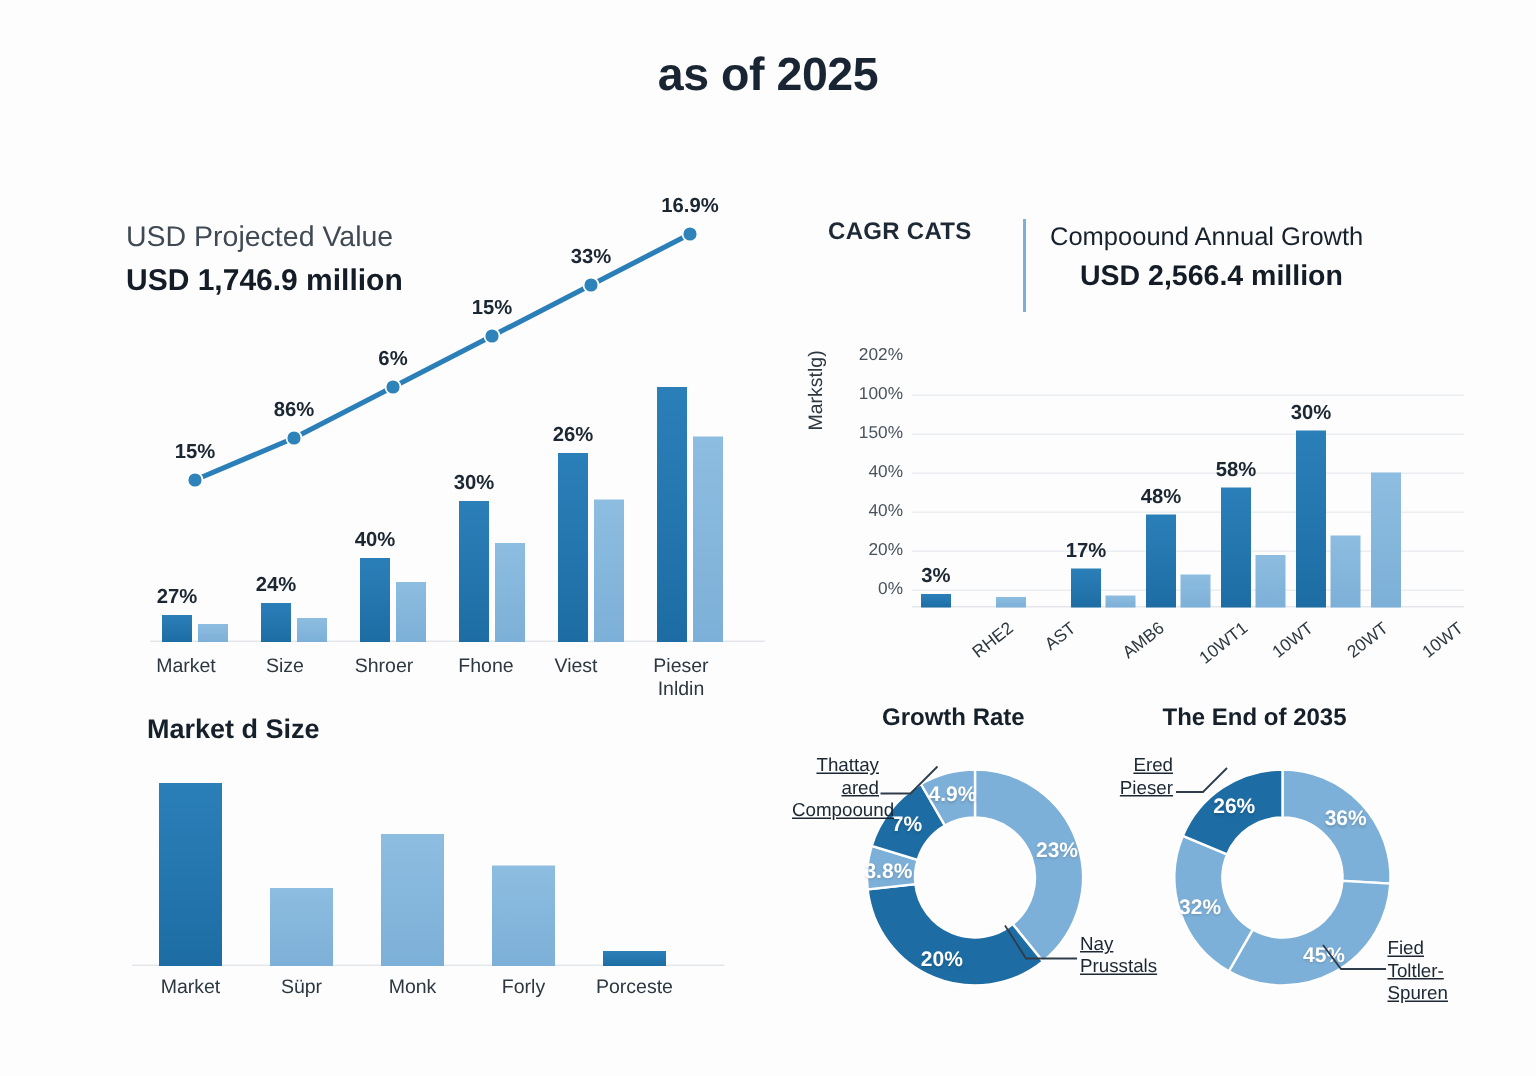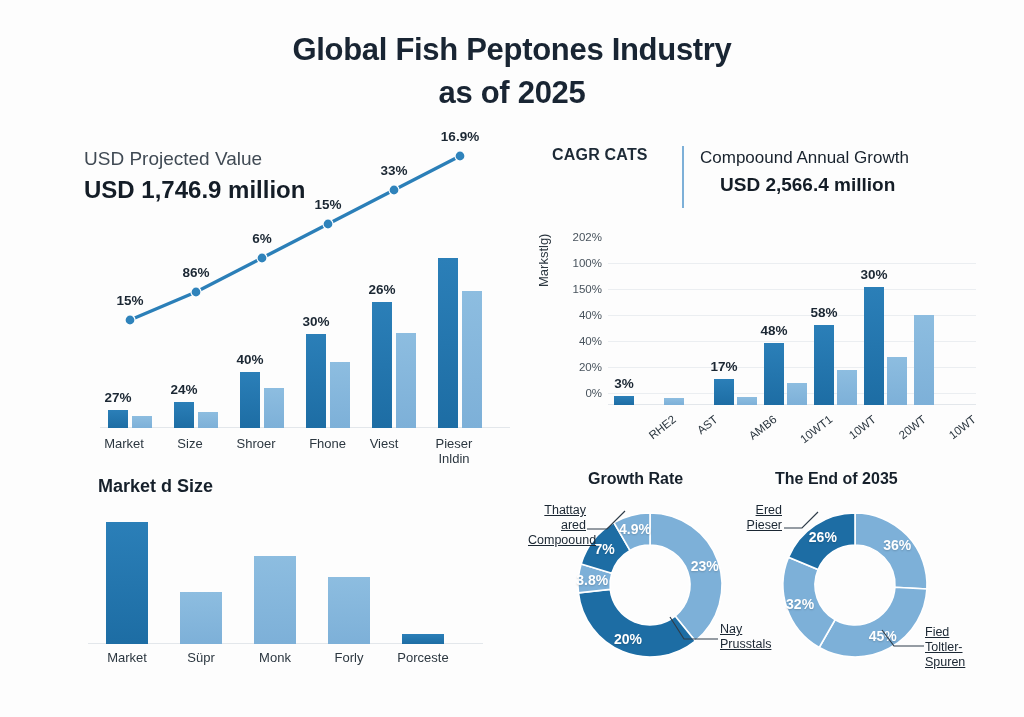--- a/index.html
+++ b/index.html
@@ -31,21 +31,21 @@
     color: #1b2733; white-space: nowrap; text-align: center;
   }
   .cat-label {
     position: absolute; font-size: 13px; color: #2c3740;
     text-align: center; white-space: nowrap;
   }
 
   
   #tl-panel { left: 80px; top: 128px; width: 440px; height: 340px; }
   #tl-head-sub { position: absolute; left: 4px; top: 20px; font-size: 19px; color: #404a54; white-space: nowrap; }
-  #tl-head-val  { position: absolute; left: 4px; top: 48px; font-size: 24px; font-weight: bold; color: #141d27; white-space: nowrap; }
+  #tl-head-val  { position: absolute; left: 4px; top: 48px; font-size: 20px; font-weight: bold; color: #141d27; white-space: nowrap; }
   #tl-plot { position: absolute; left: 0; top: 0; width: 440px; height: 300px; }
   #tl-baseline { left: 20px; bottom: 0; width: 410px; height: 1.5px; background:#e3e7eb; }
   #tl-line-svg { position: absolute; left: 0; top: 0; width: 440px; height: 300px; pointer-events: none; }
   .line-label {
     position: absolute; font-size: 13.5px; font-weight: bold;
     color: #1b2733; white-space: nowrap; transform: translateX(-50%);
   }
   .cat-row-tl { position: absolute; left: 0; top: 302px; width: 440px; height: 42px; }
 
   
@@ -93,21 +93,20 @@
   }
   .callout.right-align { text-align: right; }
   .leader { position: absolute; }
 </style>
 </head>
 <body>
 
 <div class="page">
 
   <div class="title-block">
-    <div class="title-line">Global Fish Peptones Industry</div>
     <div class="title-line">as of 2025</div>
   </div>
 
   <div class="panel" id="tl-panel">
     <div id="tl-head-sub">USD Projected Value</div>
     <div id="tl-head-val">USD 1,746.9 million</div>
 
     <div id="tl-plot">
       <div class="axis-line" id="tl-baseline"></div>
       <div id="tl-bars">
@@ -146,21 +145,21 @@
           <div class="bar-label" style="left:86px;top:254px;width:36px;">24%</div>
           <div class="bar-label" style="left:152px;top:224px;width:36px;">40%</div>
           <div class="bar-label" style="left:218px;top:186px;width:36px;">30%</div>
           <div class="bar-label" style="left:284px;top:154px;width:36px;">26%</div>
         </div>
     </div>
     <div class="cat-row-tl" id="tl-cats">
         <div class="cat-label" style="left:12px;top:6px;width:64px;white-space:normal;">Market</div>
         <div class="cat-label" style="left:78px;top:6px;width:64px;white-space:normal;">Size</div>
         <div class="cat-label" style="left:144px;top:6px;width:64px;white-space:normal;">Shroer</div>
-        <div class="cat-label" style="left:202px;top:6px;width:64px;white-space:normal;text-align:right;">Fhone</div>
+        <div class="cat-label" style="left:212px;top:6px;width:64px;white-space:normal;">Fhone</div>
         <div class="cat-label" style="left:272px;top:6px;width:64px;white-space:normal;">Viest</div>
         <div class="cat-label" style="left:342px;top:6px;width:64px;white-space:normal;">Pieser Inldin</div>
       </div>
   </div>
 
   <div class="panel" id="bl-panel">
     <div id="bl-title">Market d Size</div>
     <div id="bl-plot">
       <div class="axis-line" id="bl-baseline"></div>
       <div id="bl-bars">

